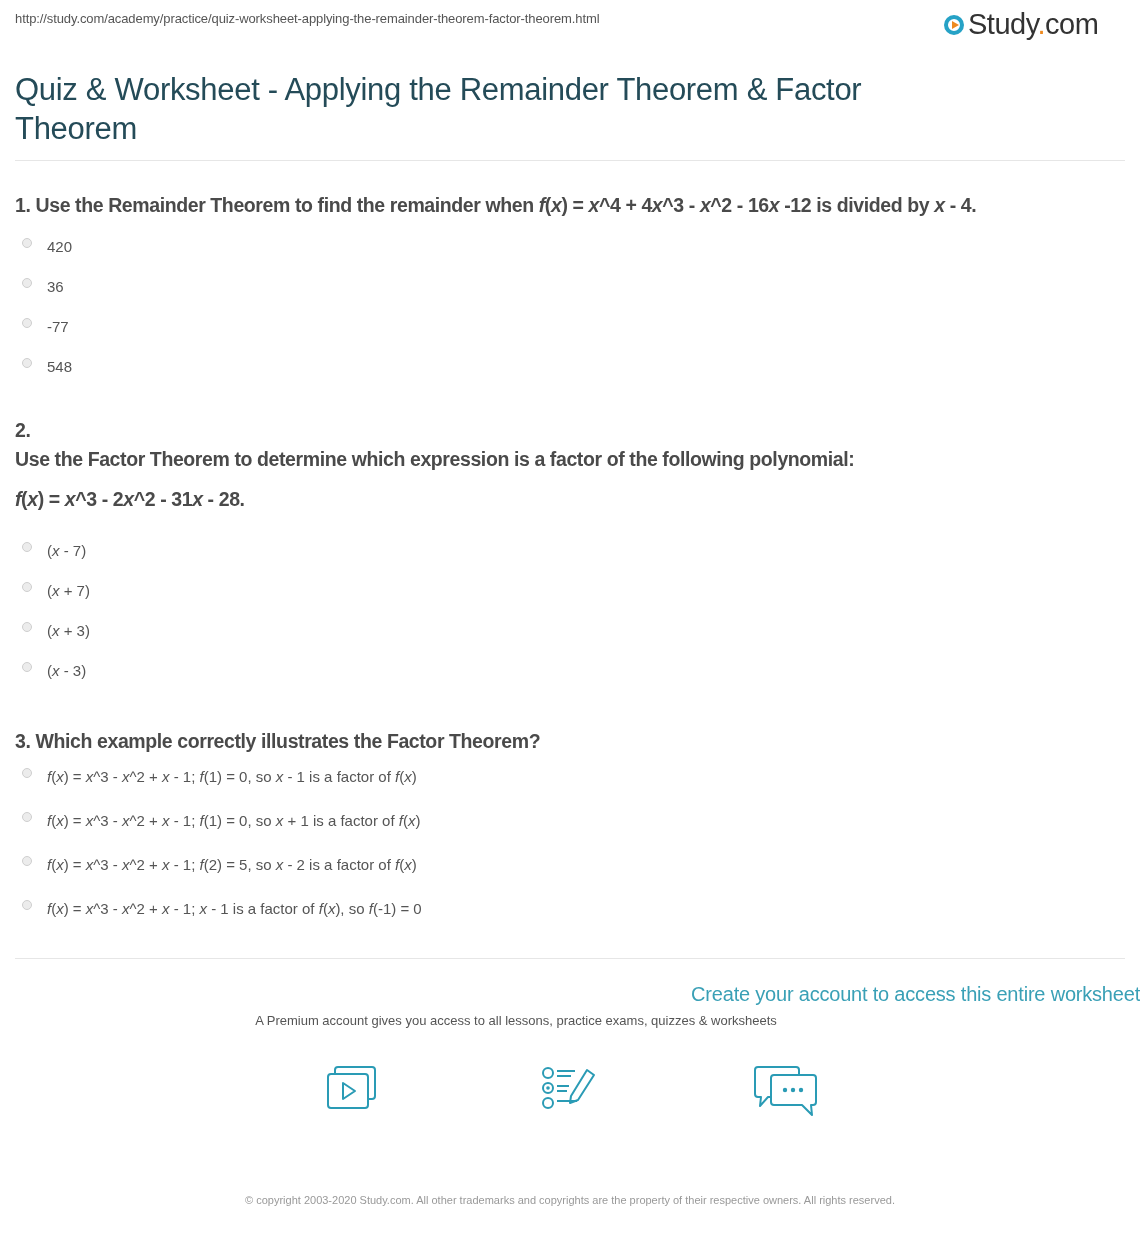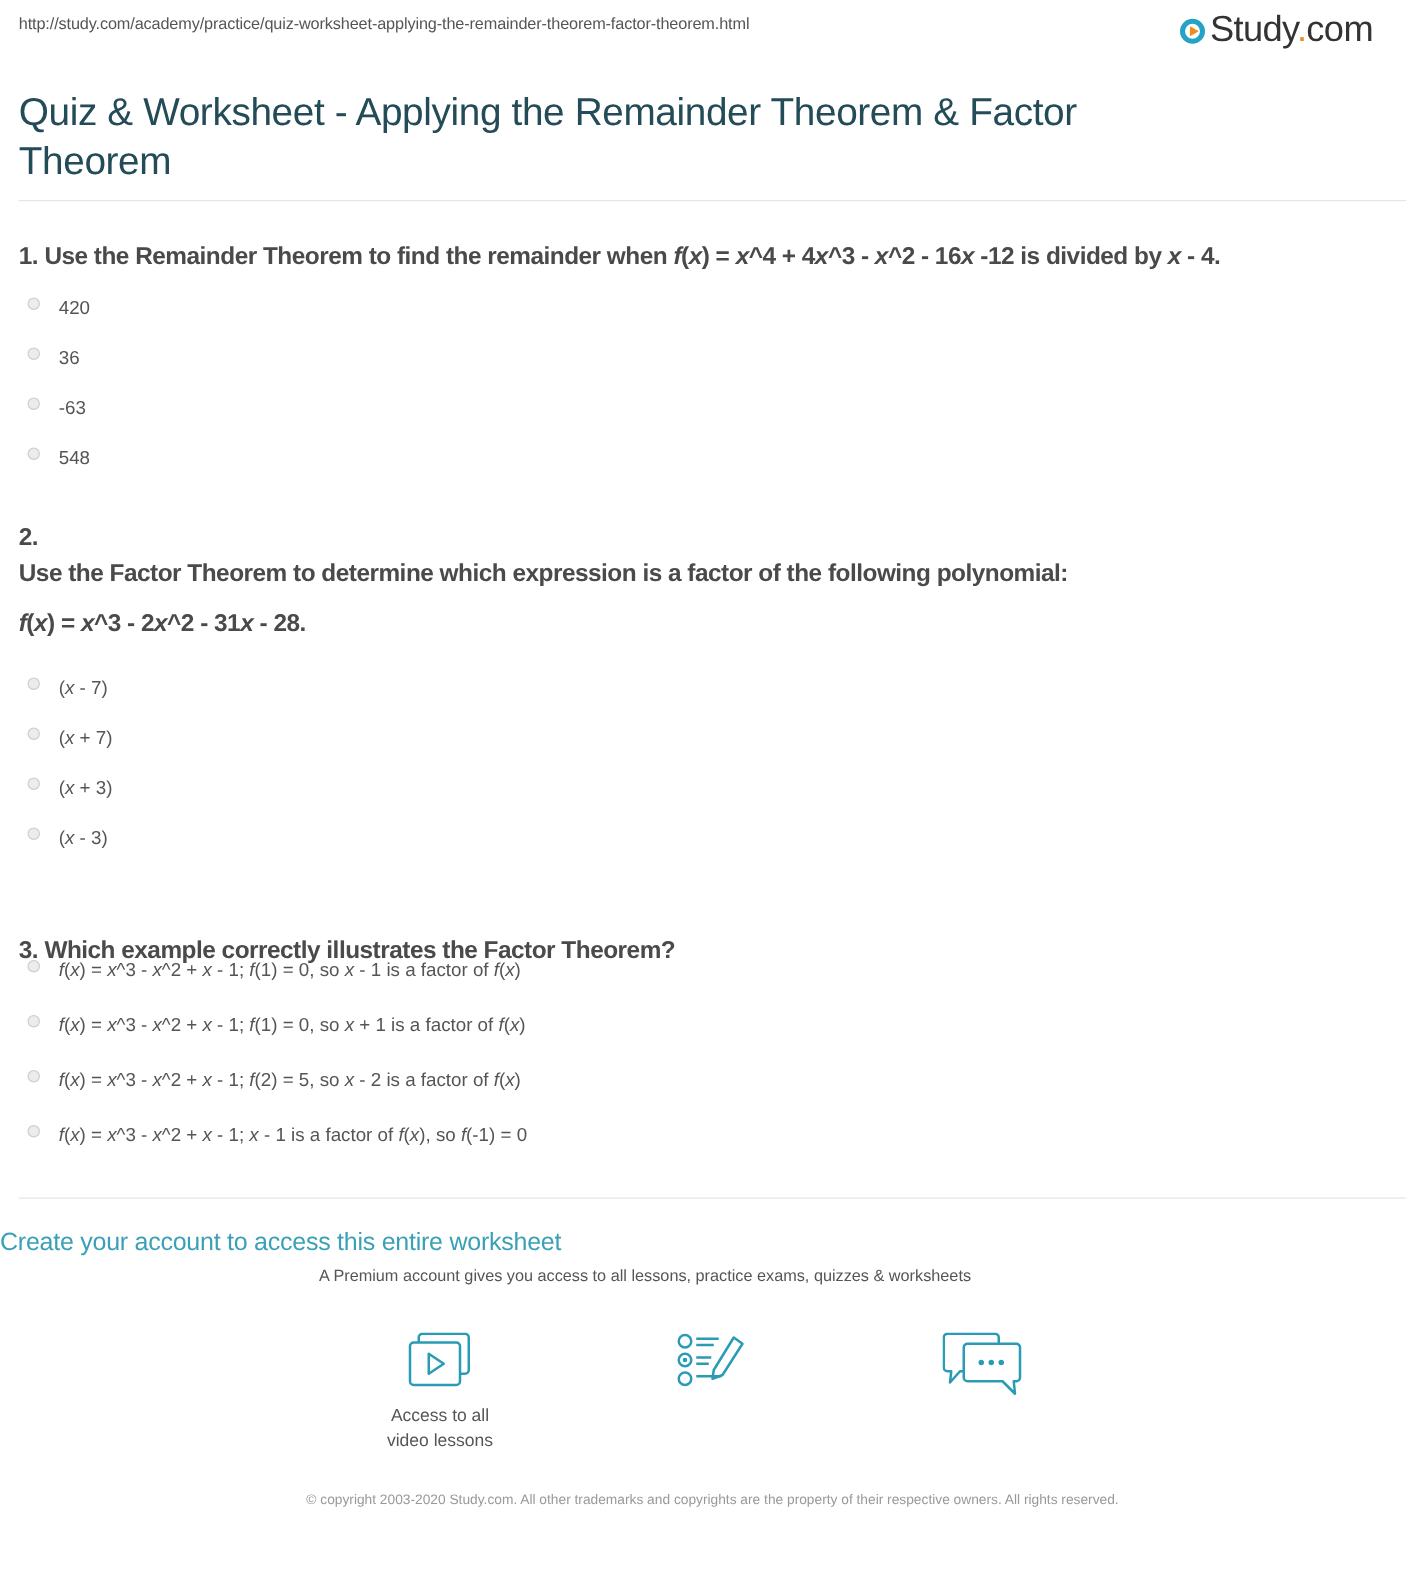--- a/index.html
+++ b/index.html
@@ -9,21 +9,21 @@
   .logo-icon { width:20px; height:20px; border-radius:50%; border:4px solid #26a2c6; box-sizing:border-box; position:relative; margin-right:4px; }
   .logo-icon::after { content:""; position:absolute; left:4px; top:2px; border-left:7px solid #ef8a1f; border-top:4px solid transparent; border-bottom:4px solid transparent; }
   .logo-text { font-size:29px; color:#333; letter-spacing:-0.5px; font-weight:normal; }
   .logo-dot { color:#ef8a1f; }
   h1 { position:absolute; left:15px; top:70px; width:860px; margin:0; font-size:31px; line-height:39px; font-weight:normal; color:#244b58; letter-spacing:-0.3px; }
   .hr { position:absolute; left:15px; right:15px; height:1px; background:#e6e6e6; }
   .q-title { position:absolute; left:15px; font-size:19.5px; color:#4a4a4a; font-weight:bold; letter-spacing:-0.4px; }
   .opt { position:absolute; left:22px; display:flex; font-size:15px; color:#555; }
   .radio { width:10px; height:10px; border-radius:50%; background:#ececec; border:1px solid #cfcfcf; margin-right:15px; box-sizing:border-box; }
   i { font-style:italic; }
-  .cta-title { position:absolute; left:0; width:1140px; top:983px; text-align:left; font-size:20px; color:#3aa0b6; letter-spacing:-0.2px; }
+  .cta-title { position:absolute; left:0; width:1140px; top:983px; text-align:right; font-size:20px; color:#3aa0b6; letter-spacing:-0.2px; }
   .cta-sub { position:absolute; left:0; width:1032px; top:1013px; text-align:center; font-size:13px; color:#555; }
   .feature { position:absolute; width:180px; text-align:center; }
   .feature svg { display:block; margin:0 auto; }
   .feature .label { margin-top:12px; font-size:14px; line-height:20px; color:#555; }
   .copyright { position:absolute; left:215px; width:710px; top:1192px; text-align:center; font-size:11px; line-height:17px; color:#999; }
 </style>
 </head>
 <body>
 
 <div class="url">http://study.com/academy/practice/quiz-worksheet-applying-the-remainder-theorem-factor-theorem.html</div>
@@ -42,21 +42,21 @@
 <div class="opt" style="top:238px">
     <span class="radio"></span>
     <span>420</span>
   </div>
 <div class="opt" style="top:278px">
     <span class="radio"></span>
     <span>36</span>
   </div>
 <div class="opt" style="top:318px">
     <span class="radio"></span>
-    <span>-63</span>
+    <span>-77</span>
   </div>
 <div class="opt" style="top:358px">
     <span class="radio"></span>
     <span>548</span>
   </div>
 
 <div class="q-title" style="top:419px">2.</div>
 <div class="q-title" style="top:448px">Use the Factor Theorem to determine which expression is a factor of the following polynomial:</div>
 <div class="q-title" style="top:488px"><i>f</i>(<i>x</i>) = <i>x</i>^3 - 2<i>x</i>^2 - 31<i>x</i> - 28.</div>
 
@@ -70,21 +70,21 @@
   </div>
 <div class="opt" style="top:622px">
     <span class="radio"></span>
     <span>(<i>x</i> + 3)</span>
   </div>
 <div class="opt" style="top:662px">
     <span class="radio"></span>
     <span>(<i>x</i> - 3)</span>
   </div>
 
-<div class="q-title" style="top:749px"><span>3.</span> <span>Which example correctly illustrates the Factor Theorem?</span></div>
+<div class="q-title" style="top:730px"><span>3.</span> <span>Which example correctly illustrates the Factor Theorem?</span></div>
 <div class="opt" style="top:768px">
     <span class="radio"></span>
     <span><i>f</i>(<i>x</i>) = <i>x</i>^3 - <i>x</i>^2 + <i>x</i> - 1; <i>f</i>(1) = 0, so <i>x</i> - 1 is a factor of <i>f</i>(<i>x</i>)</span>
   </div>
 <div class="opt" style="top:812px">
     <span class="radio"></span>
     <span><i>f</i>(<i>x</i>) = <i>x</i>^3 - <i>x</i>^2 + <i>x</i> - 1; <i>f</i>(1) = 0, so <i>x</i> + 1 is a factor of <i>f</i>(<i>x</i>)</span>
   </div>
 <div class="opt" style="top:856px">
     <span class="radio"></span>
@@ -99,21 +99,20 @@
 
 <div class="cta-title">Create your account to access this entire worksheet</div>
 <div class="cta-sub">A Premium account gives you access to all lessons, practice exams, quizzes &amp; worksheets</div>
 
 <div class="feature" style="left:262px; top:1066px">
   <svg width="52" height="44" viewBox="0 0 52 44">
     <rect x="9" y="1" width="40" height="32" rx="3" fill="#fff" stroke="#2a9bb5" stroke-width="2"></rect>
     <rect x="2" y="8" width="40" height="34" rx="3" fill="#fff" stroke="#2a9bb5" stroke-width="2"></rect>
     <path d="M17 17 L29 25 L17 33 Z" fill="none" stroke="#2a9bb5" stroke-width="2" stroke-linejoin="round"></path>
   </svg>
-  <div class="label"><span>Access to all</span><br><span>video lessons</span></div>
 </div>
 
 <div class="feature" style="left:479px; top:1066px">
   <svg width="56" height="44" viewBox="0 0 56 44">
     <circle cx="7" cy="7" r="5" fill="none" stroke="#2a9bb5" stroke-width="2"></circle>
     <circle cx="7" cy="22" r="5" fill="none" stroke="#2a9bb5" stroke-width="2"></circle>
     <circle cx="7" cy="22" r="1.8" fill="#2a9bb5"></circle>
     <circle cx="7" cy="37" r="5" fill="none" stroke="#2a9bb5" stroke-width="2"></circle>
     <line x1="16" y1="5" x2="34" y2="5" stroke="#2a9bb5" stroke-width="2"></line>
     <line x1="16" y1="10" x2="30" y2="10" stroke="#2a9bb5" stroke-width="2"></line>

